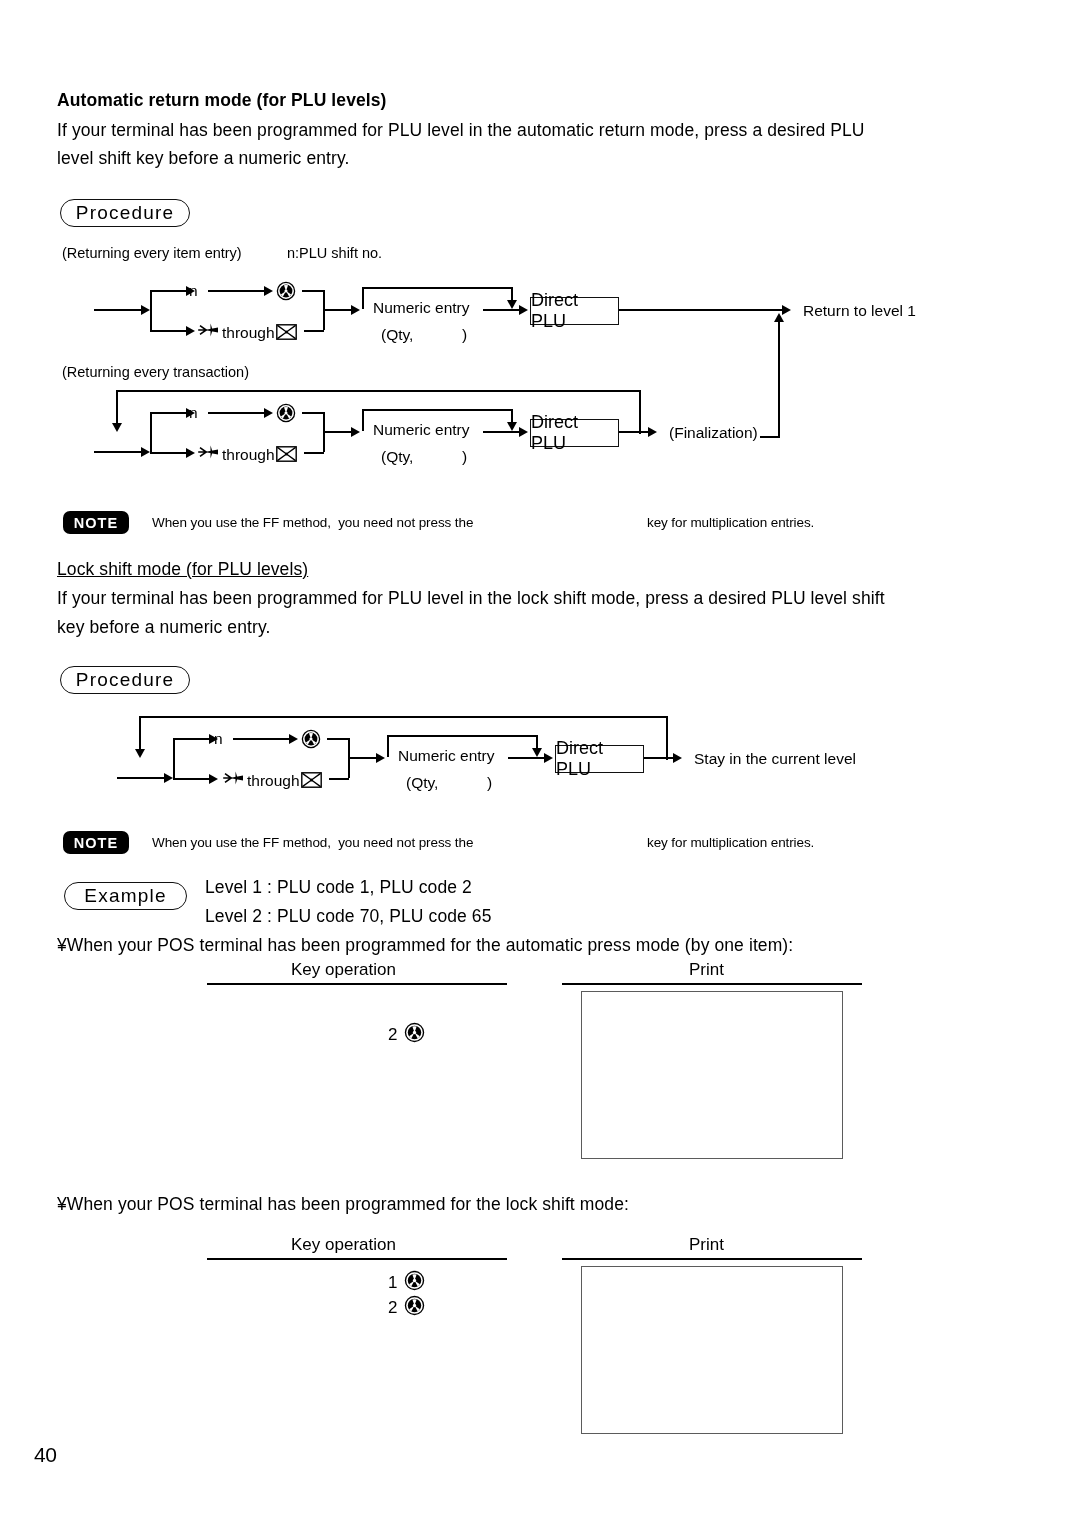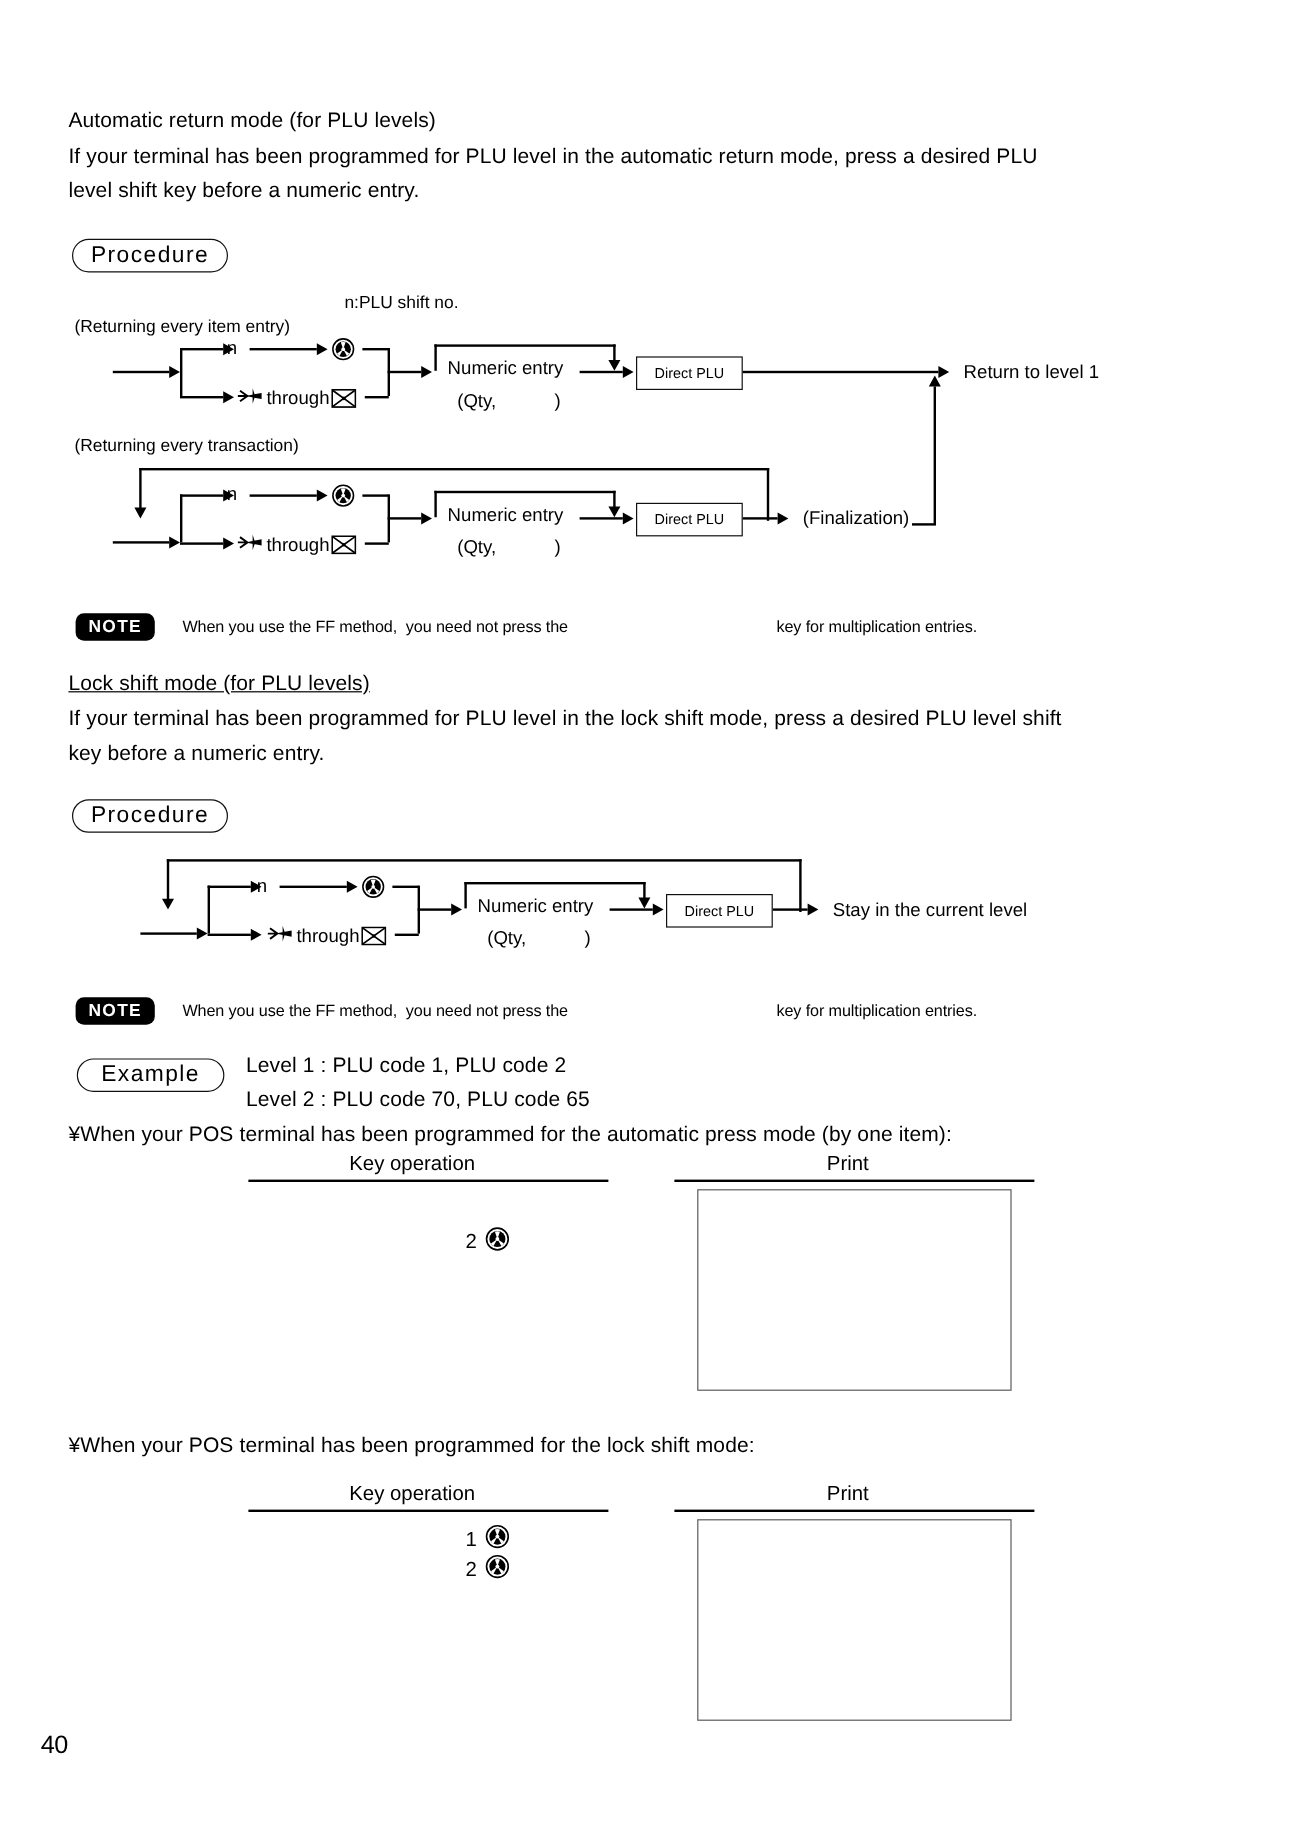--- a/index.html
+++ b/index.html
@@ -67,21 +67,21 @@
   
   .ah-u { border-left: 5px solid transparent; border-right: 5px solid transparent; border-bottom: 9px solid #000; }
 
   .dbox {
     position: absolute;
     border: 1.8px solid #111;
     background: #fff;
     display: flex;
     align-items: center;
     justify-content: center;
-    font-size: 12px;
+    font-size: 18px;
     box-sizing: border-box;
   }
 
   
   .ico { position: absolute; display: block; }
 
   
   .rule { position: absolute; background: #000; height: 1.6px; }
   .printbox {
     position: absolute;
@@ -94,28 +94,28 @@
     position: absolute;
     font-size: 21px;
     letter-spacing: -0.5px;
   }
 </style>
 </head>
 <body>
 
 <div class="page">
 
-  <div class="t body-txt" style="left:57px; top:92px;">Automatic return mode (for PLU levels)</div>
+  <div class="t body-txt" style="left:57px; top:92px;font-weight:bold;">Automatic return mode (for PLU levels)</div>
 
   <div class="t body-txt" style="left:57px; top:122px;">If your terminal has been programmed for PLU level in the automatic return mode, press a desired PLU</div>
   <div class="t body-txt" style="left:57px; top:150px;">level shift key before a numeric entry.</div>
 
   <div class="pill" style="left:60px; top:199px; width:130px; height:28px;">Procedure</div>
 
-  <div class="t small-txt" style="left:62px; top:246px;margin-top:20px;">(Returning every item entry)</div>
+  <div class="t small-txt" style="left:62px; top:246px;">(Returning every item entry)</div>
   <div class="t small-txt" style="left:287px; top:246px;">n:PLU shift no.</div>
 
   <div>
 
     <div class="ln hl" style="left:94px; top:309px; width:47px;"></div>
     <div class="ah ah-r" style="left:141px; top:305px;"></div>
 
     <div class="ln vl" style="left:150px; top:290px; height:40px;"></div>
 
     <div class="ln hl" style="left:150px; top:290px; width:36px;"></div>

